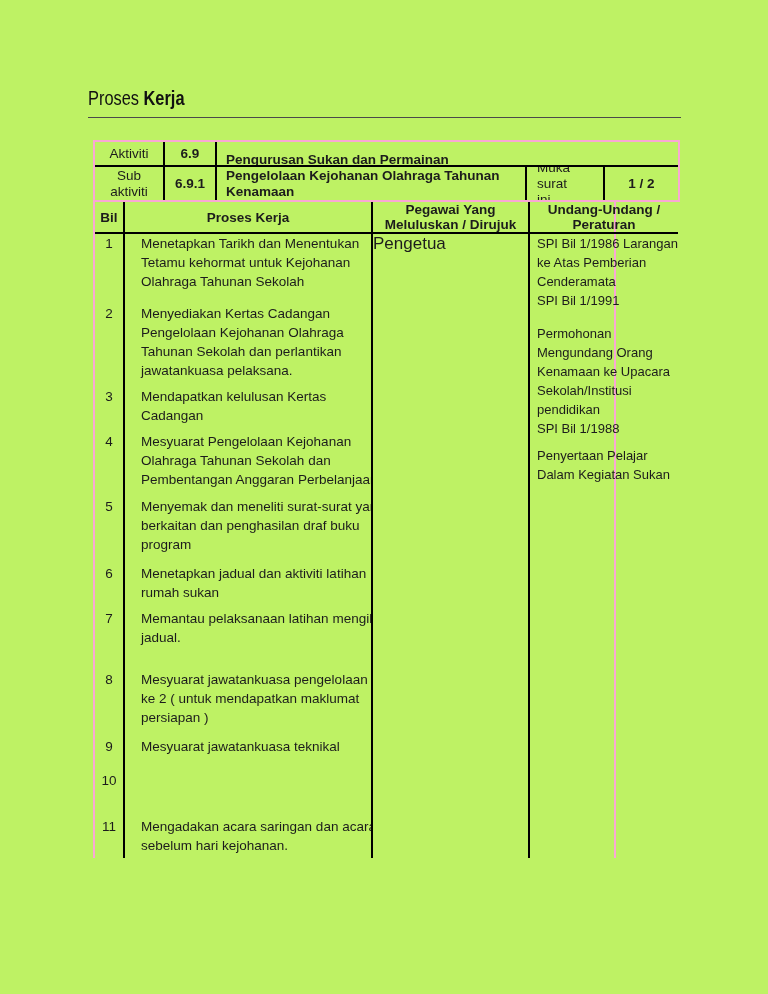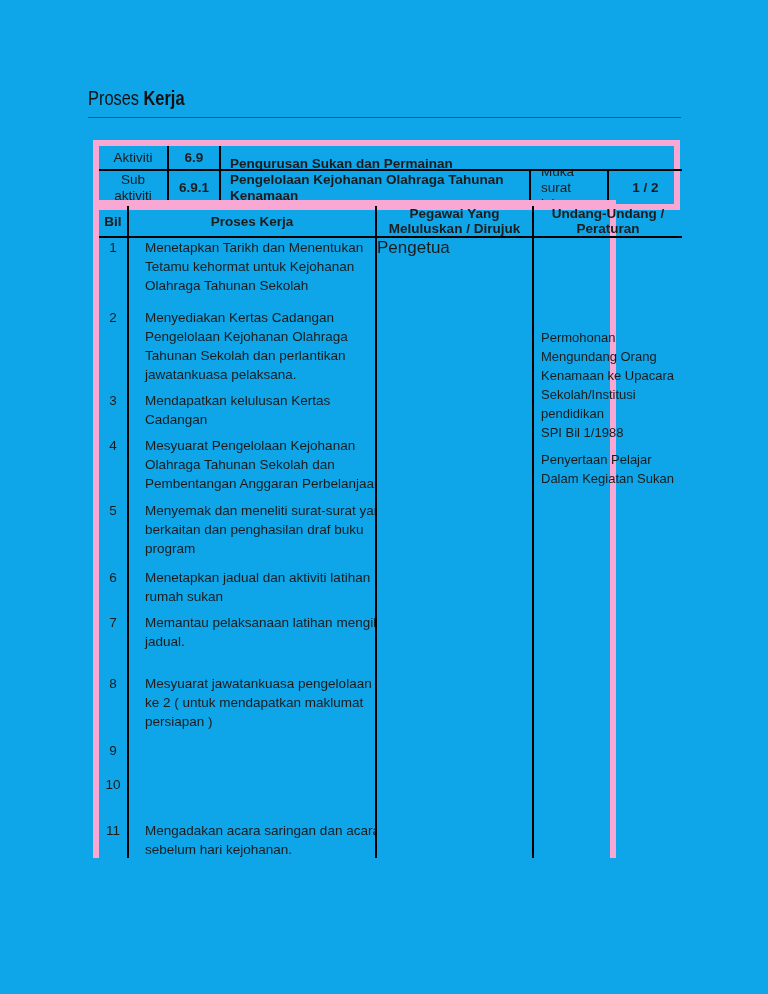--- a/index.html
+++ b/index.html
@@ -1,38 +1,38 @@
 <!DOCTYPE html>
 <html><head>
 <meta charset="utf-8">
 <style>
   html, body { margin: 0; padding: 0; background: #fff; }
   .page {
     position: relative;
     width: 768px; height: 994px;
-    background: #0ea5e9;
+    background: #bef264;
     font-family: "Liberation Sans", sans-serif;
     color: #1c1c1c;
     overflow: hidden;
   }
   
   .title {
     position: absolute; left: 88px; top: 86px;
     font-size: 21px; white-space: nowrap;
     transform: scaleX(0.78); transform-origin: 0 50%;
     color: #111;
   }
   .title .w1 { font-weight: 400; }
   .title .w2 { font-weight: 700; }
   .title-rule {
     position: absolute; left: 88px; top: 117px;
     width: 593px; height: 1px; background: #4a4a4a;
   }
   
-  .tbl { position: absolute; box-sizing: border-box; border: 6px solid #f9a8d4; display: grid; }
+  .tbl { position: absolute; box-sizing: border-box; border: 2px solid #f9a8d4; display: grid; }
   .tbl1 {
     left: 93px; top: 140px; width: 587px;
     grid-template-columns: 70px 52px 310px 78px 73px;
     grid-template-rows: 25px 33px;
   }
   .cell { box-sizing: border-box; font-size: 13.5px; line-height: 16px; overflow: hidden; }
   .br { border-right: 2px solid #000; }
   .bb { border-bottom: 2px solid #000; }
   .c-center { display: flex; align-items: center; justify-content: center; text-align: center; }
   .c-left { display: flex; align-items: center; padding-left: 9px; }
@@ -130,29 +130,34 @@
       <div class="item-text" style="top:263px">Menyemak dan meneliti surat-surat yang
 berkaitan dan penghasilan draf buku
 program</div>
       <div class="item-text" style="top:330px">Menetapkan jadual dan aktiviti latihan
 rumah sukan</div>
       <div class="item-text" style="top:375px">Memantau pelaksanaan latihan mengikut
 jadual.</div>
       <div class="item-text" style="top:436px">Mesyuarat jawatankuasa pengelolaan kali
 ke 2 ( untuk mendapatkan maklumat
 persiapan )</div>
+      <div class="item-text" style="top:503px">Mesyuarat jawatankuasa teknikal</div>
       <div class="item-text" style="top:583px">Mengadakan acara saringan dan acara
 sebelum hari kejohanan.</div>
     </div>
 
     <div class="cell br bodycell">
       <div class="approver">Pengetua</div>
     </div>
 
     <div class="cell bodycell">
+      <div class="reg" style="top:0">SPI Bil 1/1986 Larangan
+ke Atas Pemberian
+Cenderamata
+SPI Bil 1/1991</div>
       <div class="reg" style="top:90px">Permohonan
 Mengundang Orang
 Kenamaan ke Upacara
 Sekolah/Institusi
 pendidikan
 SPI Bil 1/1988</div>
       <div class="reg" style="top:212px">Penyertaan Pelajar
 Dalam Kegiatan Sukan</div>
     </div>
   </div>

